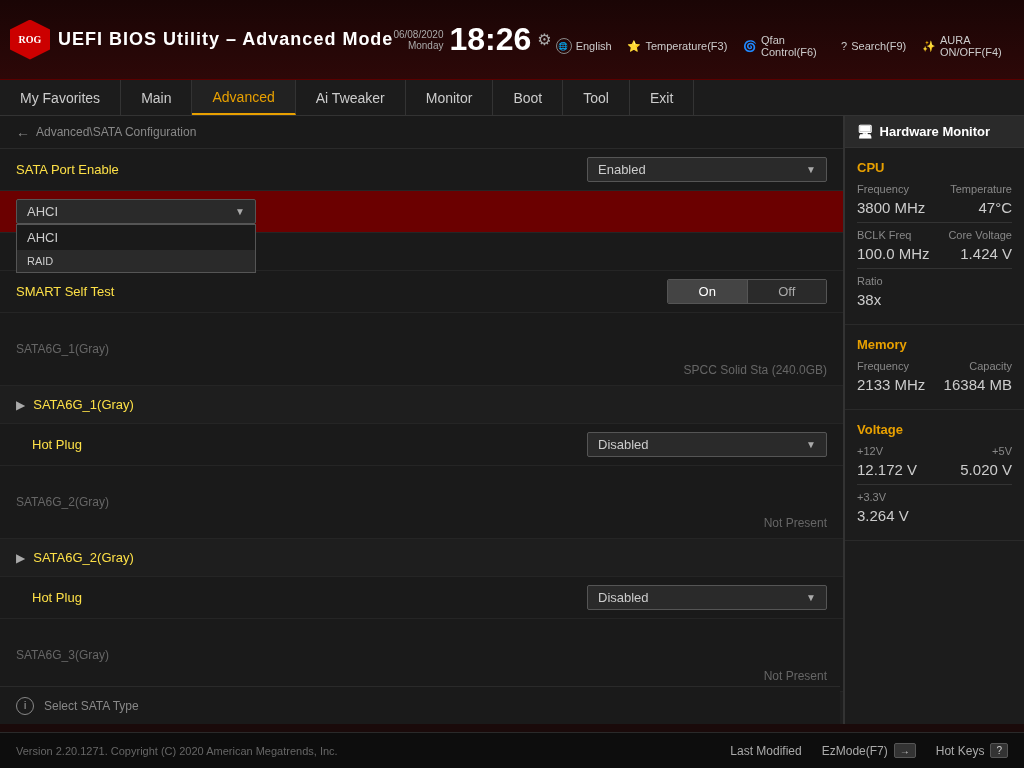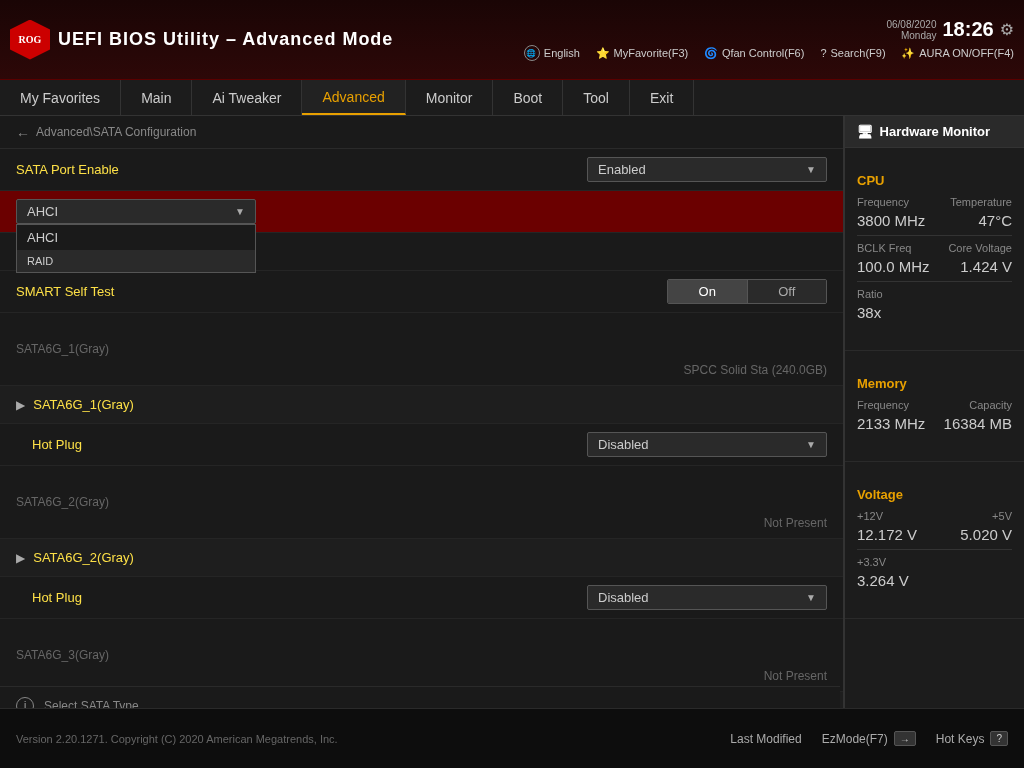--- a/index.html
+++ b/index.html
@@ -46,32 +46,32 @@
       font-family: Liberation Serif, serif;
     }
     .header-title {
       font-size: 18px;
       color: #fff;
       font-weight: bold;
       letter-spacing: 1px;
     }
     .header-right {
       display: flex;
-      flex-direction: column;
+      flex-direction: row;
       align-items: flex-end;
       margin-left: auto;
       gap: 4px;
     }
     .header-time-row {
       display: flex;
       align-items: center;
       gap: 6px;
     }
     .header-time {
-      font-size: 20px;
+      font-size: 32px;
       color: #fff;
       font-weight: bold;
     }
     .header-icons {
       display: flex;
       gap: 16px;
       align-items: center;
     }
     .header-icon-item {
       display: flex;
@@ -228,21 +228,21 @@
       padding: 8px 12px;
       font-size: 13px;
       color: #fff;
       font-weight: bold;
       border-bottom: 1px solid #333;
       display: flex;
       align-items: center;
       gap: 6px;
     }
     .hw-section {
-      padding: 25px 12px;
+      padding: 12px 12px;
       border-bottom: 1px solid #2a2a2a;
     }
     .hw-section-title {
       font-size: 13px;
       font-weight: bold;
       margin-bottom: 8px;
     }
     .hw-section-title.cpu-title { color: #e8a000; }
     .hw-section-title.mem-title { color: #e8a000; }
     .hw-section-title.volt-title { color: #e8a000; }
@@ -278,21 +278,21 @@
       flex-shrink: 0;
     }
     .help-text {
       font-size: 12px;
       color: #888;
     }
 
     
     .footer {
       background: #0d0d0d;
-      height: 60px;
+      height: 36px;
       display: flex;
       align-items: center;
       justify-content: space-between;
       padding: 0 16px;
       border-top: 1px solid #2a2a2a;
       position: absolute;
       bottom: 0;
       left: 0;
       right: 0;
     }
@@ -338,43 +338,43 @@
       <div class="header-time">18:26</div>
       <div style="font-size:16px;color:#aaa;cursor:pointer">⚙</div>
     </div>
     <div class="header-icons">
       <div class="header-icon-item">
         <div class="icon-circle">🌐</div>
         <span>English</span>
       </div>
       <div class="header-icon-item">
         <span>⭐</span>
-        <span>MyFavorite(F3)</span>
+        <span>Temperature(F3)</span>
       </div>
       <div class="header-icon-item">
         <span>🌀</span>
         <span>Qfan Control(F6)</span>
       </div>
       <div class="header-icon-item">
         <span>?</span>
         <span>Search(F9)</span>
       </div>
       <div class="header-icon-item">
         <span>✨</span>
         <span>AURA ON/OFF(F4)</span>
       </div>
     </div>
   </div>
 </div>
 
 <div class="navbar">
   <div class="nav-item">My Favorites</div>
   <div class="nav-item">Main</div>
+  <div class="nav-item active">Advanced</div>
   <div class="nav-item">Ai Tweaker</div>
-  <div class="nav-item active">Advanced</div>
   <div class="nav-item">Monitor</div>
   <div class="nav-item">Boot</div>
   <div class="nav-item">Tool</div>
   <div class="nav-item">Exit</div>
 </div>
 
 <div class="main-area">
 
   <div class="left-panel">
 

